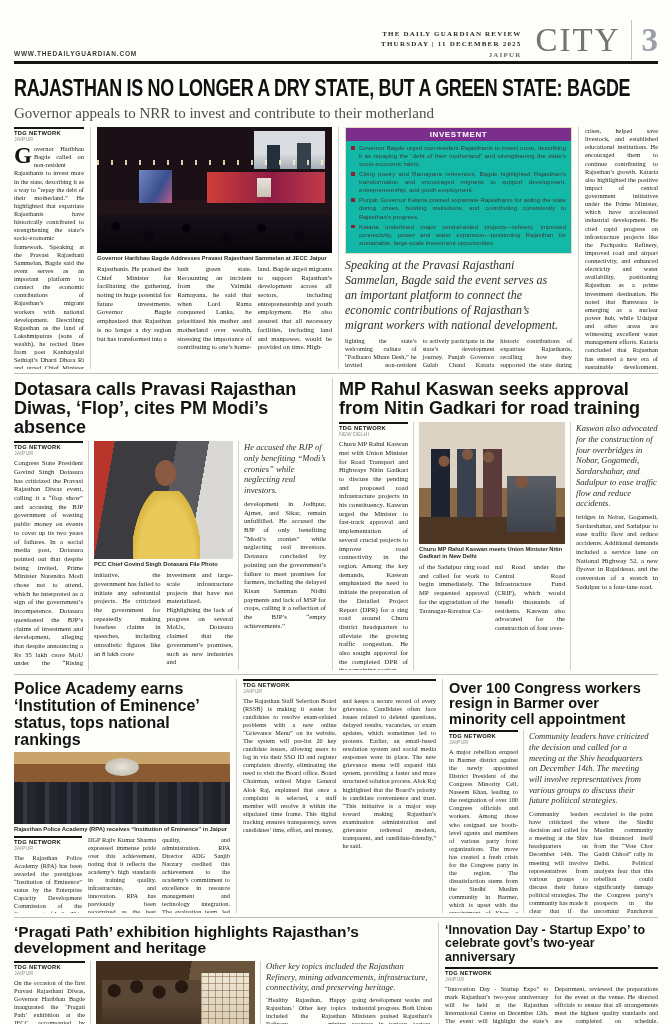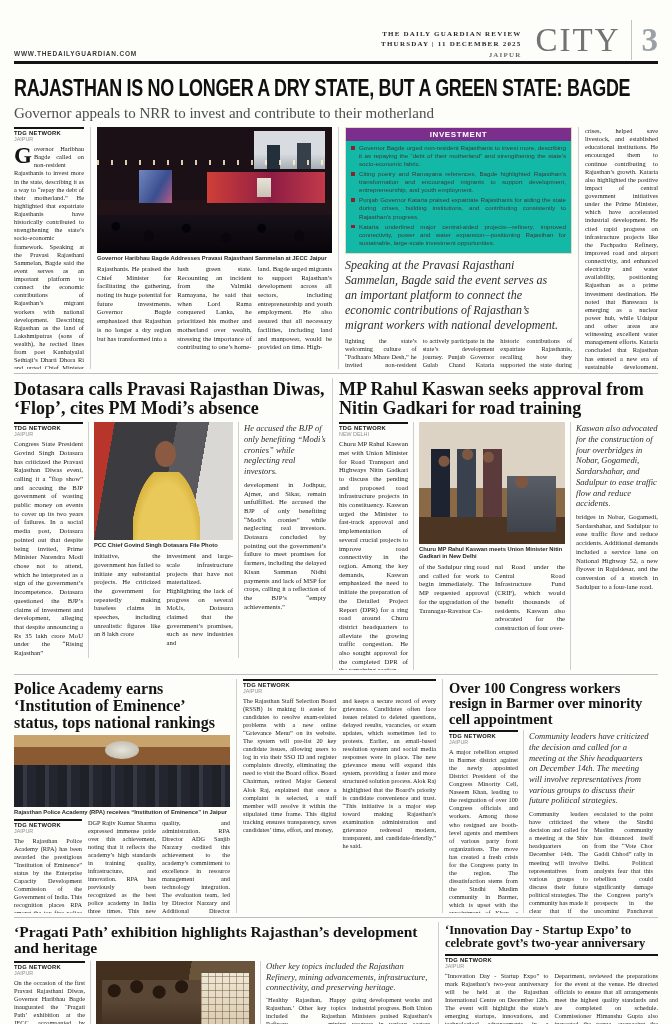--- a/index.html
+++ b/index.html
@@ -29,21 +29,21 @@
   
   .hrule { border-top:1px solid #bdbdbd; margin:4px 0; }
   .byline { margin-bottom:3px; }
   .byline-src { border-top:2px solid #141414; padding-top:1px; font-family:"Liberation Sans", sans-serif;
                 font-weight:bold; font-size:5.8px; letter-spacing:.3px; color:#141414; }
   .byline-city { font-family:"Liberation Sans", sans-serif; font-size:5.4px; color:#909090; }
   .btxt { font-size:6.7px; line-height:1.3; text-align:justify; }
   .mini { font-size:6.3px; line-height:1.28; text-align:justify; }
   .caption { font-family:"Liberation Sans", sans-serif; font-weight:bold; font-size:5.8px;
              color:#2a2a2a; margin:2px 0 3px 0; line-height:1.2; }
-  .headline { font-family:Liberation Serif, serif; font-weight:bold; color:#141414; line-height:1.06; }
+  .headline { font-family:Liberation Sans, sans-serif; font-weight:bold; color:#141414; line-height:1.06; }
   .pullquote { font-style:italic; color:#2e2e2e; line-height:1.25; }
   .row { display:flex; }
   .vsep { border-left:1px solid #cfcfcf; }
 
   
   .lead-sec { display:flex; max-height:242px; overflow:hidden; margin-top:2px; }
   .lead-colA { width:76px; flex:none; padding-right:6px; }
   .lead-colA .btxt { font-size:6.4px; line-height:1.27; }
   .dropcap { float:left; font-size:23px; line-height:.85; font-weight:bold; padding:1px 2px 0 0; color:#141414; }
   .lead-colB { width:248px; flex:none; padding:0 6px; }

